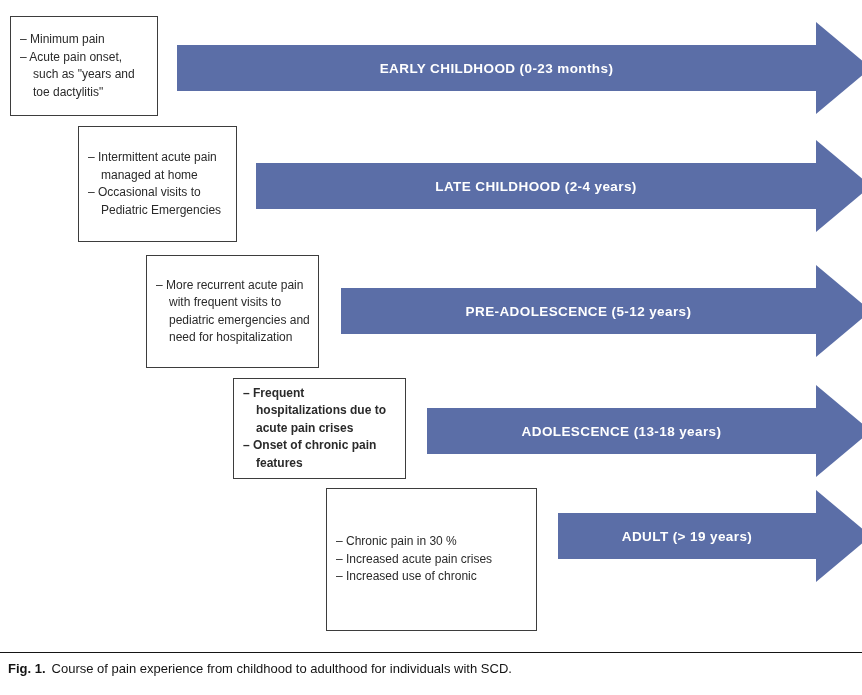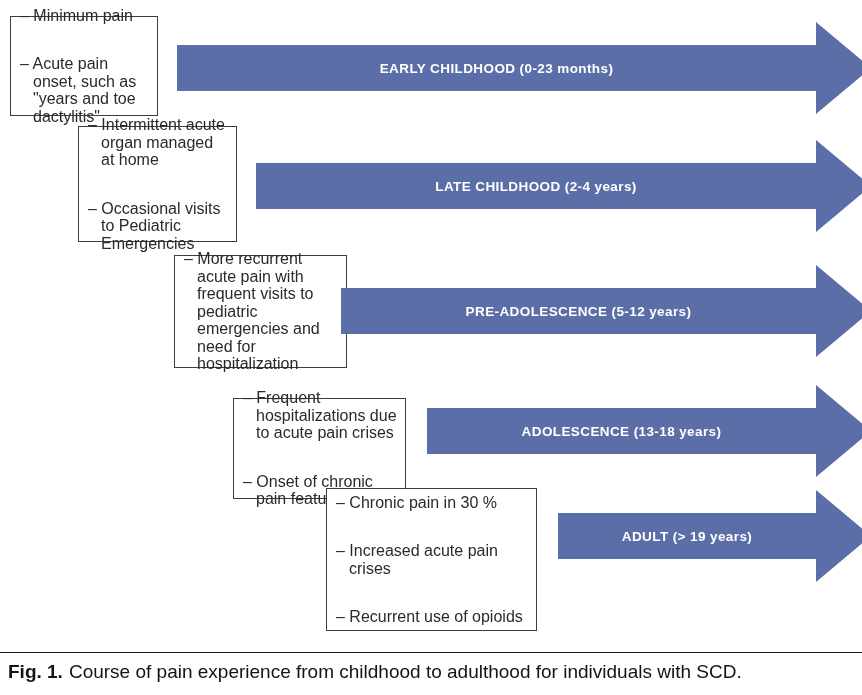--- a/index.html
+++ b/index.html
@@ -17,24 +17,23 @@
   }
   .note-box {
     position: absolute;
     box-sizing: border-box;
     background: #ffffff;
     border: 1.4px solid #3d3d3d;
     display: flex;
     flex-direction: column;
     justify-content: center;
     padding: 8px 8px 8px 9px;
-    font-size: 16px;
+    font-size: 12px;
     line-height: 17.5px;
     color: #2a2a2a;
-    gap: 31px;
   }
   .note {
     padding-left: 13px;
     text-indent: -13px;
   }
   .arrow {
     position: absolute;
     height: 92px;
     padding-left: 16px;
   }
@@ -70,32 +69,32 @@
     position: absolute;
     left: 0;
     width: 862px;
     top: 652px;
     border-top: 1.6px solid #151515;
   }
   .caption {
     position: absolute;
     left: 8px;
     top: 661px;
-    font-size: 19px;
+    font-size: 13px;
     color: #141414;
   }
   .caption .fig-label {
     font-weight: bold;
     margin-right: 6px;
   }
   
   #box-1 { left: 10px;  top: 16px;  width: 148px; height: 100px; }
   #box-2 { left: 78px;  top: 126px; width: 159px; height: 116px; }
-  #box-3 { left: 146px; top: 255px; width: 173px; height: 113px; margin-left: 28px; }
-  #box-4 { left: 233px; top: 398px; width: 173px; height: 101px; }
+  #box-3 { left: 146px; top: 255px; width: 173px; height: 113px; }
+  #box-4 { left: 233px; top: 378px; width: 173px; height: 101px; font-weight: bold; }
   #box-5 { left: 326px; top: 488px; width: 211px; height: 143px; }
   #arrow-1 { left: 177px; top: 22px;  width: 678px; }
   #arrow-2 { left: 256px; top: 140px; width: 599px; }
   #arrow-3 { left: 341px; top: 265px; width: 514px; }
   #arrow-4 { left: 427px; top: 385px; width: 428px; }
   #arrow-5 { left: 558px; top: 490px; width: 297px; }
 </style>
 </head>
 <body>
 
@@ -106,21 +105,21 @@
     <div class="note">– Acute pain onset, such as "years and toe dactylitis"</div>
   </div>
   <div id="arrow-1" class="arrow">
     <div class="arrow-body">
       <span class="arrow-label">EARLY CHILDHOOD (0-23 months)</span>
     </div>
     <div class="arrow-head"></div>
   </div>
 
   <div id="box-2" class="note-box">
-    <div class="note">– Intermittent acute organ managed at home</div>
+    <div class="note">– Intermittent acute pain managed at home</div>
     <div class="note">– Occasional visits to Pediatric Emergencies</div>
   </div>
   <div id="arrow-2" class="arrow">
     <div class="arrow-body">
       <span class="arrow-label">LATE CHILDHOOD (2-4 years)</span>
     </div>
     <div class="arrow-head"></div>
   </div>
 
   <div id="box-3" class="note-box">
@@ -140,21 +139,21 @@
   <div id="arrow-4" class="arrow">
     <div class="arrow-body">
       <span class="arrow-label">ADOLESCENCE (13-18 years)</span>
     </div>
     <div class="arrow-head"></div>
   </div>
 
   <div id="box-5" class="note-box">
     <div class="note">– Chronic pain in 30 %</div>
     <div class="note">– Increased acute pain crises</div>
-    <div class="note">– Recurrent use of opioids</div>
+    <div class="note">– Increased use of chronic</div>
   </div>
   <div id="arrow-5" class="arrow">
     <div class="arrow-body">
       <span class="arrow-label">ADULT (&gt; 19 years)</span>
     </div>
     <div class="arrow-head"></div>
   </div>
 
   <div class="caption-rule"></div>
   <div class="caption">

